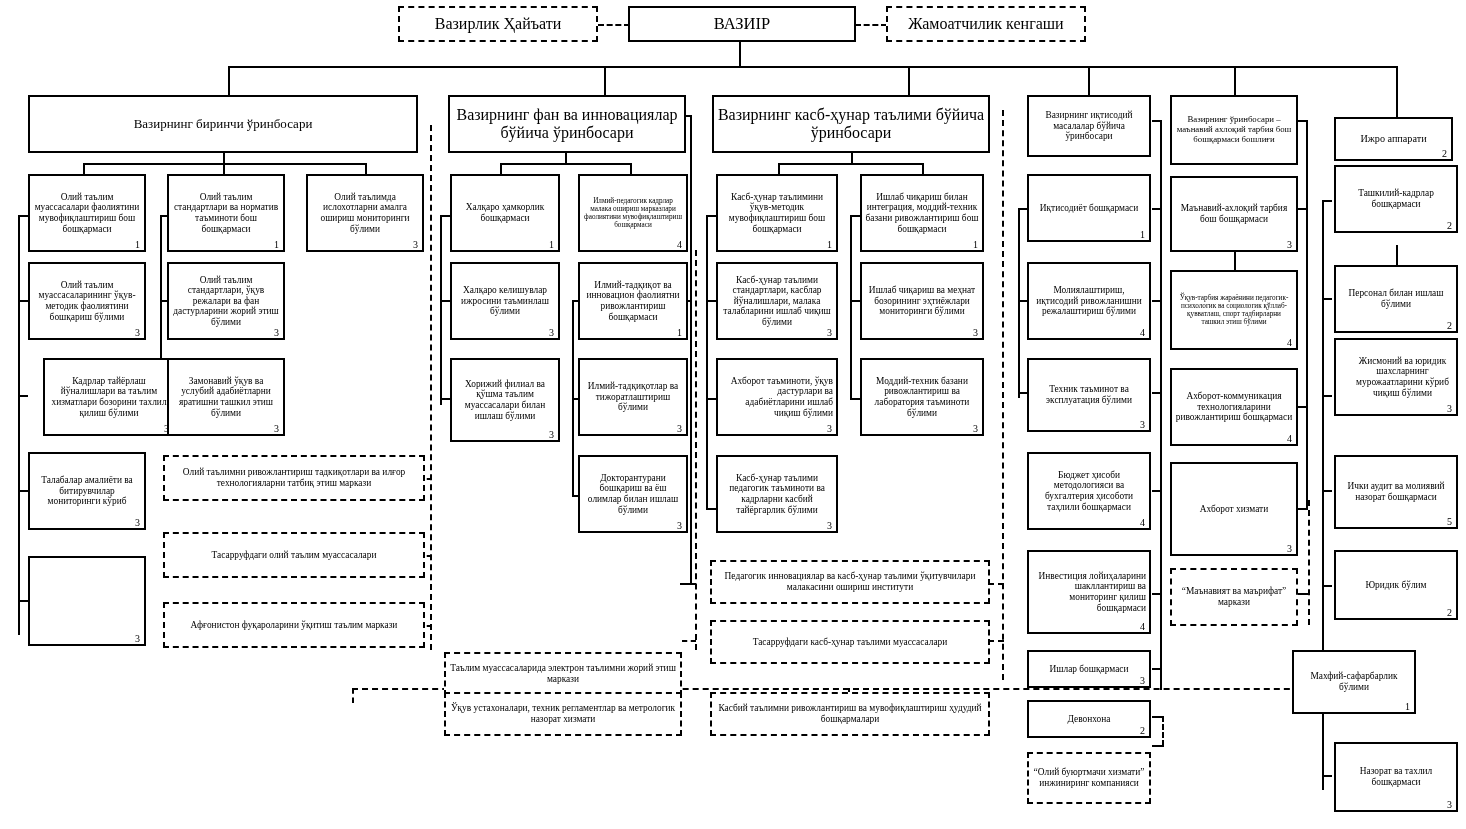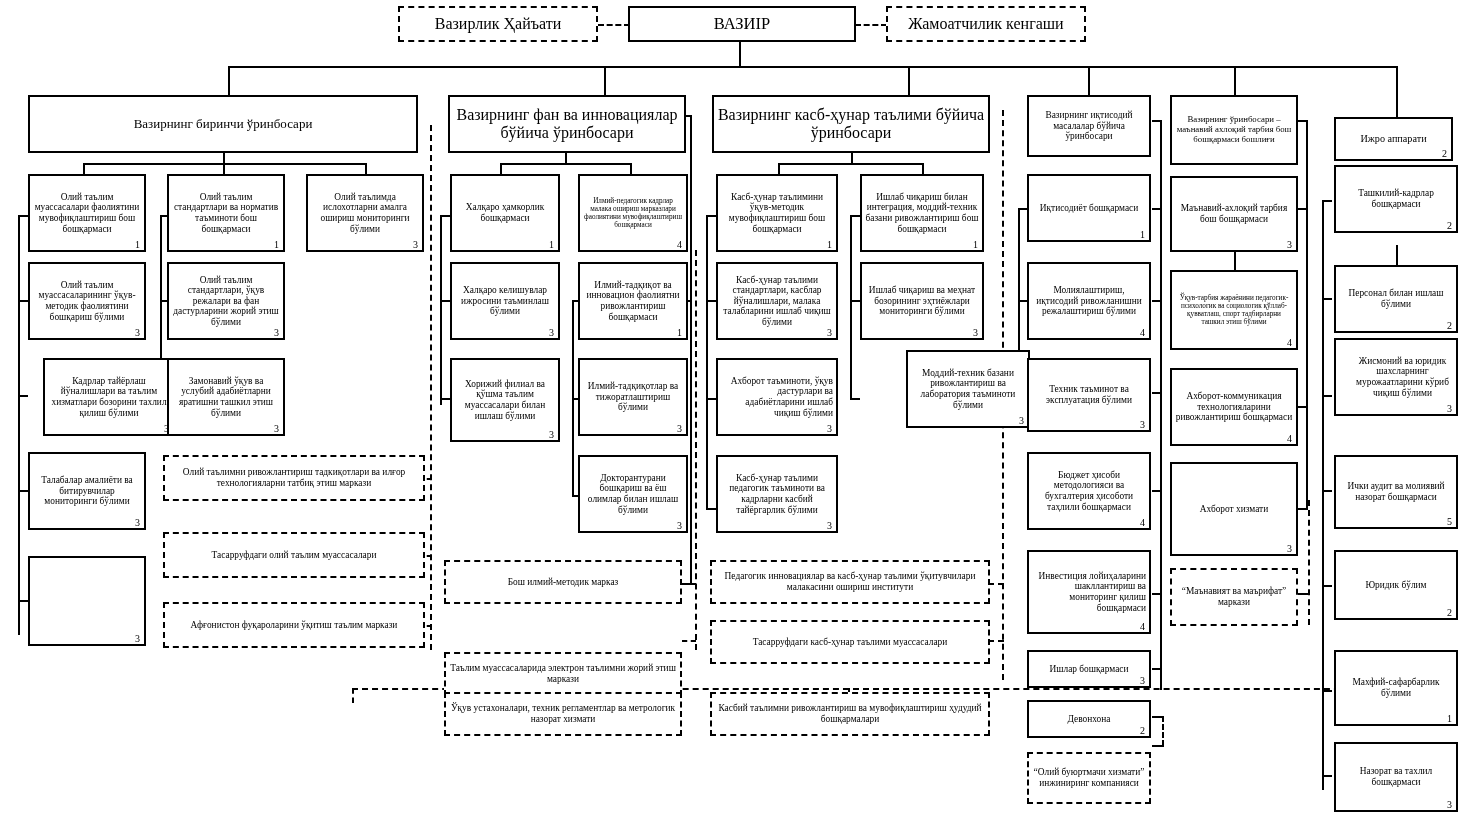--- a/index.html
+++ b/index.html
@@ -225,21 +225,21 @@
   <div class="box f9" style="left:43px;top:358px;width:132px;height:78px;">
     <span class="t">Кадрлар тайёрлаш йўналишлари ва таълим хизматлари бозорини тахлил қилиш бўлими</span>
     <span class="num">3</span>
   </div>
   <div class="box f9" style="left:167px;top:358px;width:118px;height:78px;">
     <span class="t">Замонавий ўқув ва услубий адабиётларни яратишни ташкил этиш бўлими</span>
     <span class="num">3</span>
   </div>
 
   <div class="box f9" style="left:28px;top:452px;width:118px;height:78px;">
-    <span class="t">Талабалар амалиёти ва битирувчилар мониторинги бўлими</span>
+    <span class="t">Талабалар амалиёти ва битирувчилар мониторинги кўриб</span>
     <span class="num">3</span>
   </div>
   <div class="box f9" style="left:28px;top:556px;width:118px;height:90px;">
     <span class="num">3</span>
   </div>
 
   <div class="box dashed f9" style="left:163px;top:455px;width:262px;height:46px;">
     <span class="t">Олий таълимни ривожлантириш тадкиқотлари ва илғор технологияларни татбиқ этиш маркази</span>
   </div>
   <div class="box dashed f9" style="left:163px;top:532px;width:262px;height:46px;">
@@ -273,23 +273,20 @@
   </div>
   <div class="box f9" style="left:578px;top:358px;width:110px;height:78px;">
     <span class="t">Илмий-тадқиқотлар ва тижоратлаштириш бўлими</span>
     <span class="num">3</span>
   </div>
   <div class="box f9" style="left:578px;top:455px;width:110px;height:78px;">
     <span class="t">Докторантурани бошқариш ва ёш олимлар билан ишлаш бўлими</span>
     <span class="num">3</span>
   </div>
 
-  <div class="box dashed f9" style="left:444px;top:560px;width:238px;height:44px;">
-    <span class="t">Бош илмий-методик марказ</span>
-  </div>
   <div class="box dashed f9" style="left:444px;top:652px;width:238px;height:44px;">
     <span class="t">Таълим муассасаларида электрон таълимни жорий этиш маркази</span>
   </div>
   <div class="box dashed f9" style="left:444px;top:692px;width:238px;height:44px;">
     <span class="t">Ўқув устахоналари, техник регламентлар ва метрологик назорат хизмати</span>
   </div>
 
   <div class="box f9" style="left:716px;top:174px;width:122px;height:78px;">
     <span class="t">Касб-ҳунар таълимини ўқув-методик мувофиқлаштириш бош бошқармаси</span>
     <span class="num">1</span>
@@ -305,21 +302,21 @@
   </div>
   <div class="box f9" style="left:860px;top:262px;width:124px;height:78px;">
     <span class="t">Ишлаб чиқариш ва меҳнат бозорининг эҳтиёжлари мониторинги бўлими</span>
     <span class="num">3</span>
   </div>
 
   <div class="box f9" style="left:716px;top:358px;width:122px;height:78px;text-align:right;">
     <span class="t">Ахборот таъминоти, ўқув дастурлари ва адабиётларини ишлаб чиқиш бўлими</span>
     <span class="num">3</span>
   </div>
-  <div class="box f9" style="left:860px;top:350px;width:124px;height:78px;margin-left:46px;">
+  <div class="box f9" style="left:860px;top:358px;width:124px;height:78px;">
     <span class="t">Моддий-техник базани ривожлантириш ва лаборатория таъминоти бўлими</span>
     <span class="num">3</span>
   </div>
   <div class="box f9" style="left:716px;top:455px;width:122px;height:78px;">
     <span class="t">Касб-ҳунар таълими педагогик таъминоти ва кадрларни касбий тайёргарлик бўлими</span>
     <span class="num">3</span>
   </div>
 
   <div class="box dashed f9" style="left:710px;top:560px;width:280px;height:44px;">
     <span class="t">Педагогик инновациялар ва касб-ҳунар таълими ўқитувчилари малакасини ошириш институти</span>
@@ -396,21 +393,21 @@
     <span class="num">3</span>
   </div>
   <div class="box f9" style="left:1334px;top:455px;width:124px;height:74px;">
     <span class="t">Ички аудит ва молиявий назорат бошқармаси</span>
     <span class="num">5</span>
   </div>
   <div class="box f9" style="left:1334px;top:550px;width:124px;height:70px;">
     <span class="t">Юридик бўлим</span>
     <span class="num">2</span>
   </div>
-  <div class="box f9" style="left:1334px;top:650px;width:124px;height:76px;">
+  <div class="box f9" style="left:1292px;top:650px;width:124px;height:64px;">
     <span class="t">Махфий-сафарбарлик бўлими</span>
     <span class="num">1</span>
   </div>
   <div class="box f9" style="left:1334px;top:742px;width:124px;height:70px;">
     <span class="t">Назорат ва тахлил бошқармаси</span>
     <span class="num">3</span>
   </div>
 
 </div>
 

